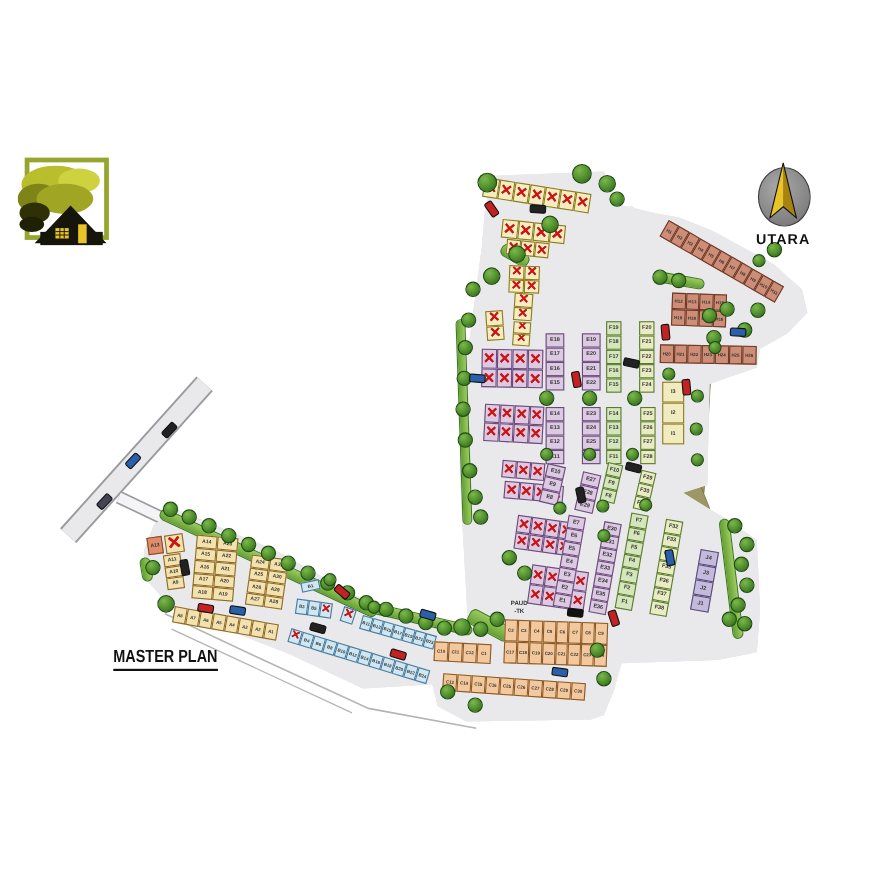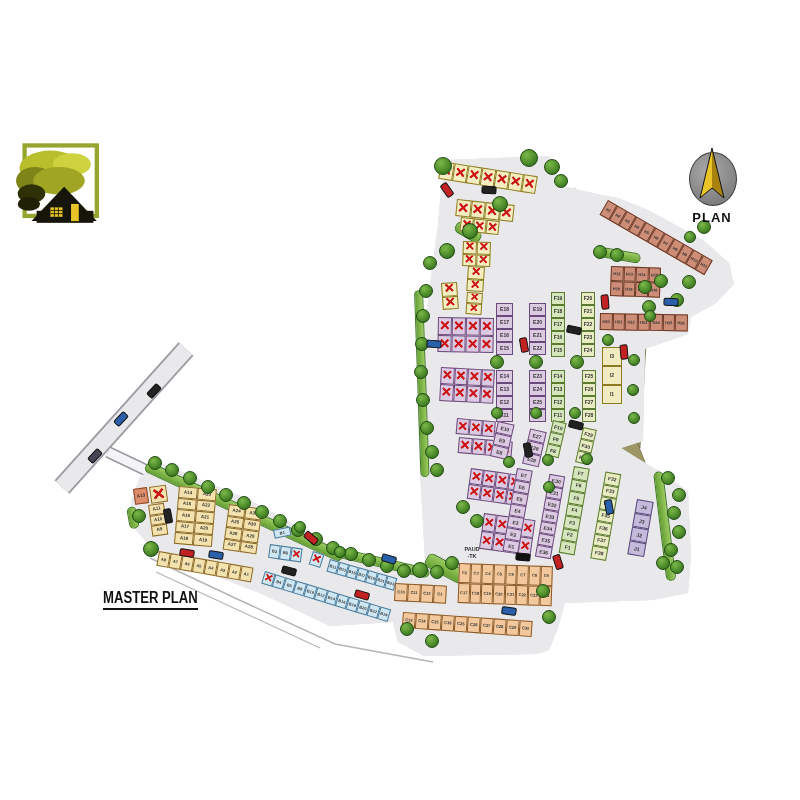--- a/index.html
+++ b/index.html
@@ -861,18 +861,18 @@
 
   <div id="compass">
     <div class="dial">
       <div class="ellipse"></div>
       <svg width="40" height="64" viewBox="0 0 40 64">
         <polygon points="20,2 8,52 20,42" fill="#e8c428"></polygon>
         <polygon points="20,2 32,52 20,42" fill="#a8820e"></polygon>
         <path d="M20,2 L32,52 L20,42 L8,52 Z" fill="none" stroke="#111" stroke-width="1"></path>
       </svg>
     </div>
-    <div class="label">PLAN</div>
+    <div class="label">UTARA</div>
   </div>
 
   <div id="master-title">MASTER PLAN</div>
 
 </div>
 
 </body></html>

